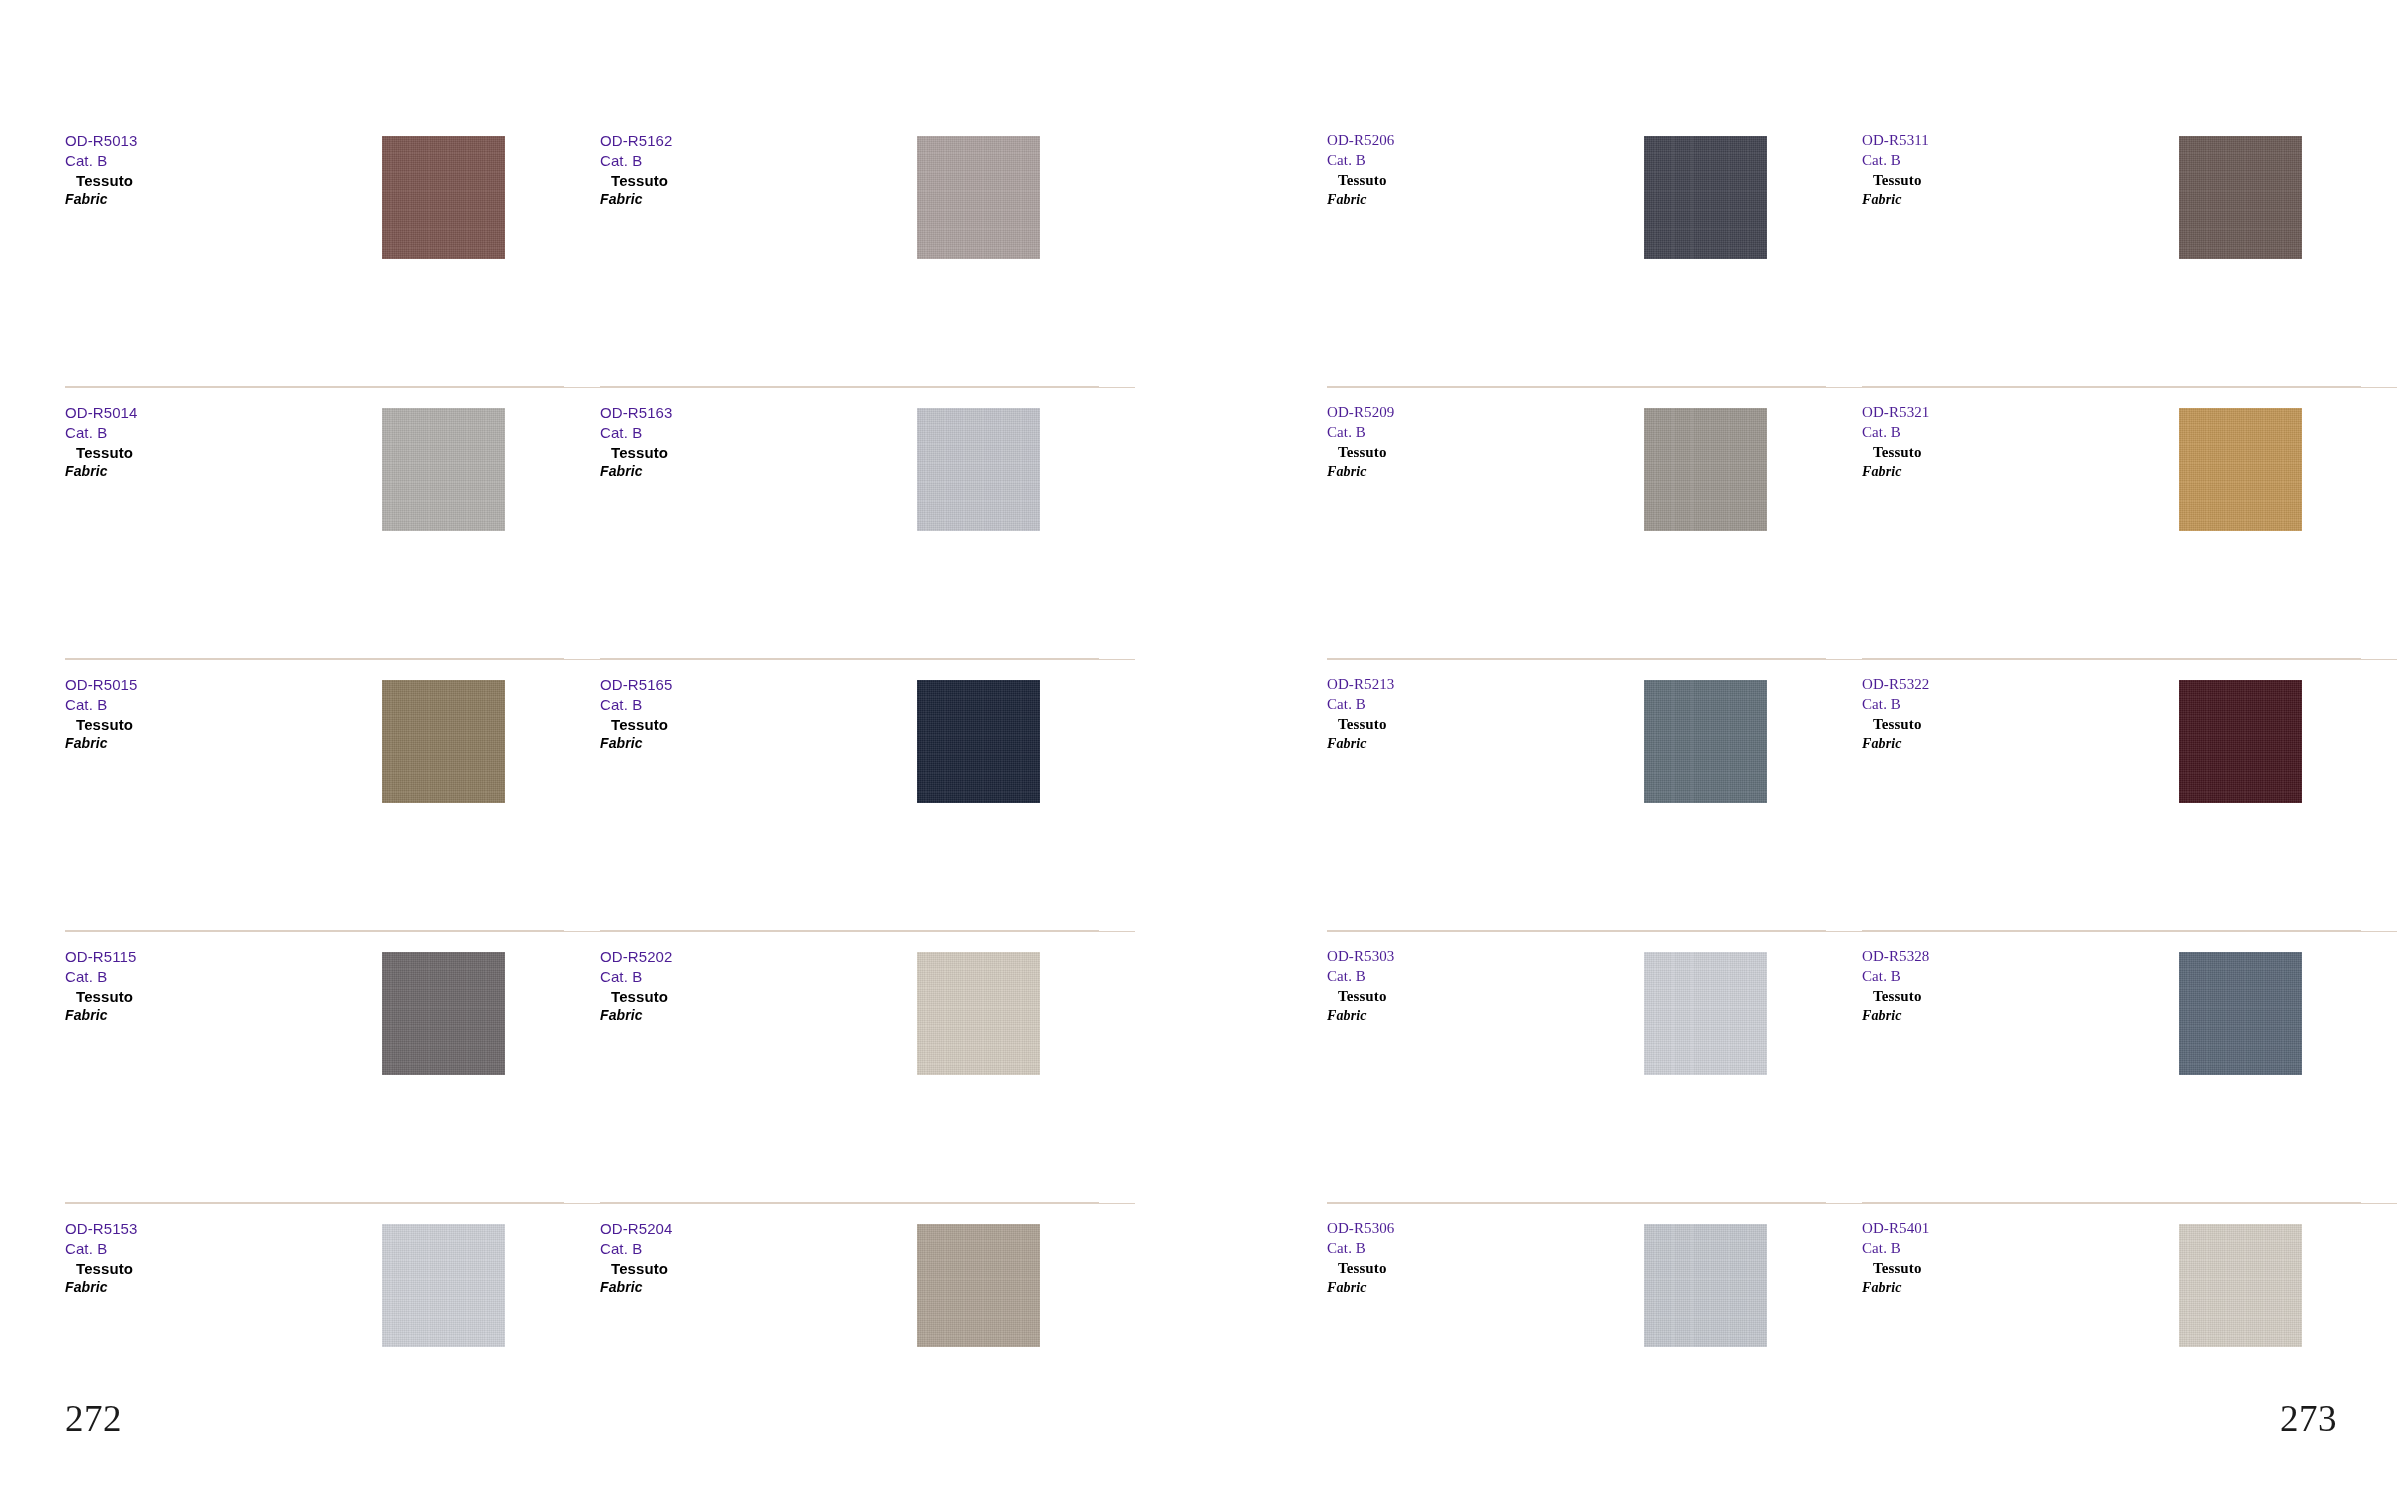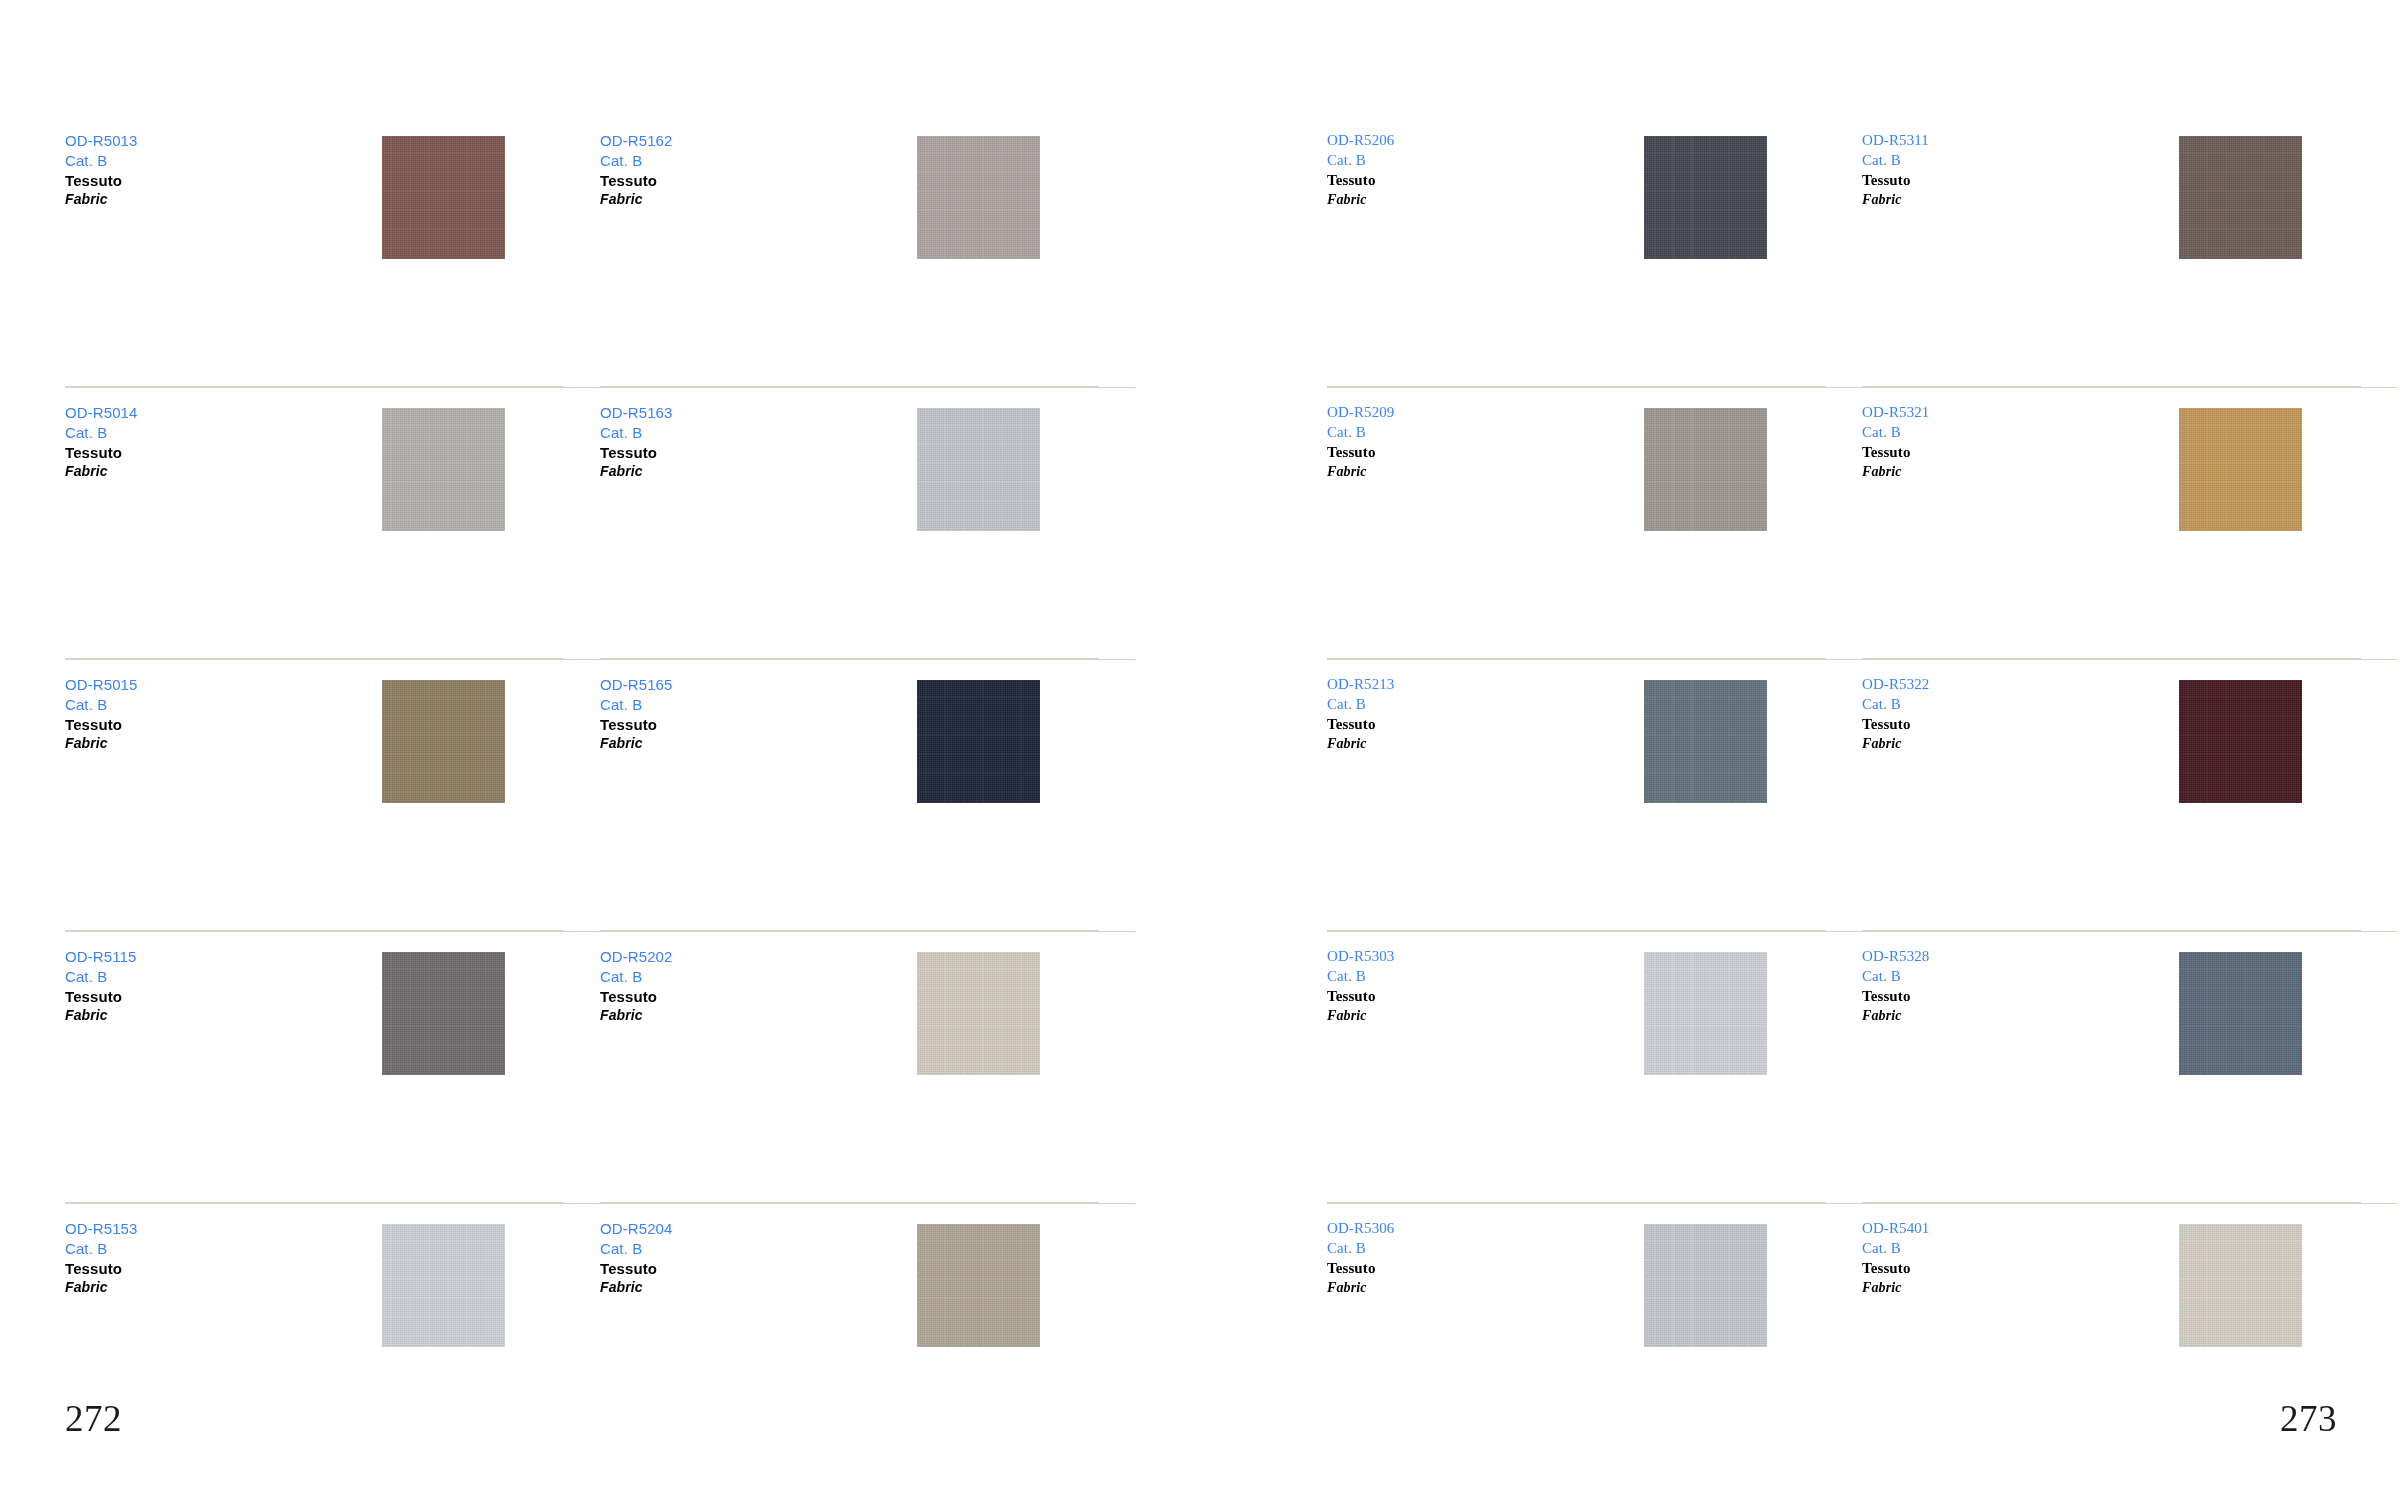--- a/index.html
+++ b/index.html
@@ -76,31 +76,32 @@
     position: absolute;
     top: 16.3px;
     left: 0;
     line-height: 1.0;
     white-space: nowrap;
   }
 
   .label .code,
   .label .cat {
     font-size: 15px;
-    color: #3b82f6;
+    color: #4c1d95;
     letter-spacing: 0.1px;
     line-height: 19.7px;
     font-weight: 400;
   }
   .label .tessuto {
     font-size: 15px;
     color: #000000;
     font-weight: 700;
     line-height: 19.7px;
     letter-spacing: 0.1px;
+    margin-left: 11px;
   }
   .label .fabric {
     font-size: 14px;
     color: #000000;
     font-weight: 700;
     font-style: italic;
     line-height: 19.7px;
     letter-spacing: 0.1px;
   }
 

